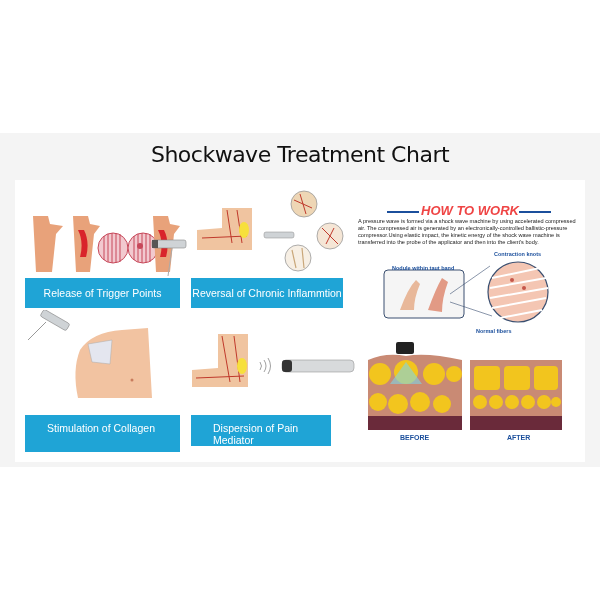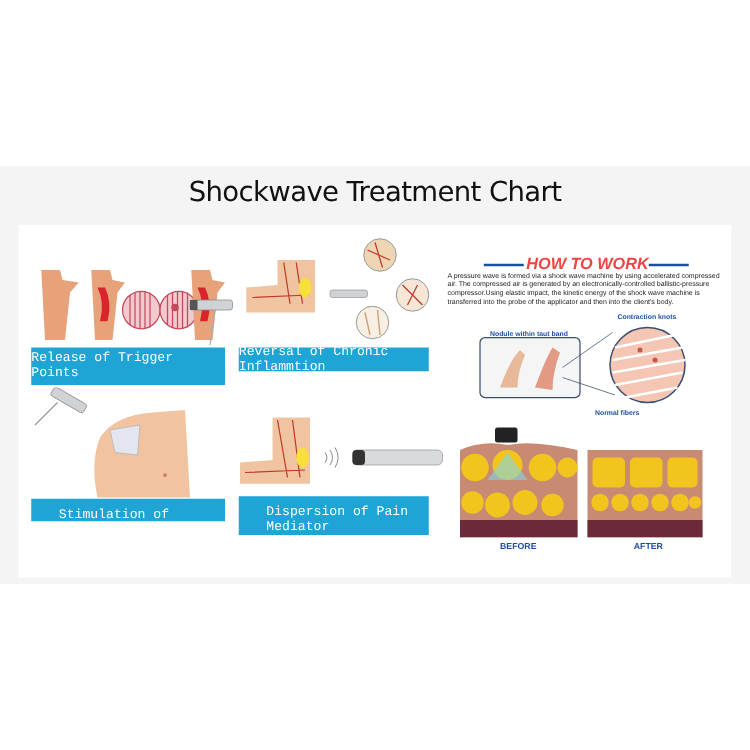--- a/index.html
+++ b/index.html
@@ -1,20 +1,20 @@
 <!DOCTYPE html>
 <html><head>
 <meta charset="utf-8">
 <style>
   html,body{margin:0;padding:0;background:#ffffff;}
   body{width:600px;height:600px;position:relative;overflow:hidden;font-family:"Liberation Sans",sans-serif;}
   .outer{position:absolute;left:0;top:133px;width:600px;height:334px;background:#f4f4f4;}
   .title{position:absolute;left:0;top:142px;width:600px;text-align:center;font-size:22px;font-weight:normal;color:#111;letter-spacing:-0.5px;font-family:"DejaVu Sans",sans-serif;}
   .inner{position:absolute;left:15px;top:180px;width:570px;height:282px;background:#ffffff;}
-  .label{position:absolute;background:#1fa4d6;color:#fff;font-size:10.5px;line-height:12px;box-sizing:border-box;font-family:Liberation Mono, monospace;}
+  .label{position:absolute;background:#1fa4d6;color:#fff;font-size:10.5px;line-height:12px;box-sizing:border-box;font-family:Liberation Sans, sans-serif;}
   .label.single{display:flex;align-items:center;justify-content:center;}
   .label.multi{padding:7px 0 0 22px;}
   .abs{position:absolute;}
   .howto{position:absolute;left:355px;top:203px;width:230px;}
   .howto-title{position:absolute;left:0;top:0;width:230px;text-align:center;font-style:italic;font-weight:bold;color:#ef4444;font-size:13px;}
   .howto-line{position:absolute;top:8px;height:2px;background:#1b4f9c;width:32px;}
   .howto-text{position:absolute;left:3px;top:15px;width:225px;font-size:5.6px;line-height:7px;color:#222;}
   .small-lbl{position:absolute;font-size:5.5px;font-weight:bold;color:#1b4f9c;white-space:nowrap;}
   .ba{position:absolute;font-size:7px;font-weight:bold;color:#1b4f9c;}
 </style>
@@ -63,44 +63,44 @@
   <path d="M35,22 L40,55 M45,22 L50,55 M10,50 L55,48" stroke="#c0392b" stroke-width="1" fill="none"></path>
   <ellipse cx="52" cy="42" rx="5" ry="8" fill="#f7e03c"></ellipse>
   <rect x="72" y="44" width="30" height="6" rx="2" fill="#cfd3d6" stroke="#888" stroke-width="0.5"></rect>
   <circle cx="112" cy="16" r="13" fill="#eed6b5" stroke="#999" stroke-width="0.8"></circle>
   <path d="M102,12 L120,20 M108,6 L114,26" stroke="#c0392b" stroke-width="1"></path>
   <circle cx="138" cy="48" r="13" fill="#f5e6d6" stroke="#999" stroke-width="0.8"></circle>
   <path d="M130,40 L146,56 M134,56 L142,40" stroke="#c0392b" stroke-width="1"></path>
   <circle cx="106" cy="70" r="13" fill="#f7efe4" stroke="#999" stroke-width="0.8"></circle>
   <path d="M100,62 L104,80 M110,60 L112,80" stroke="#c9a77a" stroke-width="1.2"></path>
 </svg>
-<div class="label single" style="left:191px;top:278px;width:152px;height:19px;">
+<div class="label single" style="left:191px;top:278px;width:152px;height:30px;">
     <span>Reversal of Chronic Inflammtion</span>
   </div>
 
 <svg class="abs" style="left:22px;top:310px" width="150" height="92">
   <line x1="6" y1="30" x2="24" y2="12" stroke="#999" stroke-width="1"></line>
   <rect x="18" y="6" width="30" height="8" rx="2" fill="#cfd3d6" stroke="#888" stroke-width="0.6" transform="rotate(30 33 10)"></rect>
   <path d="M58,40 Q70,22 100,20 L126,18 L130,88 L56,88 Q50,60 58,40 Z" fill="#f2c3a1"></path>
   <path d="M66,34 L90,30 L88,54 L70,52 Z" fill="#e4e6ef" stroke="#aaa" stroke-width="0.5"></path>
   <circle cx="110" cy="70" r="1.5" fill="#c97c5d"></circle>
 </svg>
-<div class="label multi" style="left:25px;top:399px;width:155px;height:18px;">
+<div class="label multi" style="left:25px;top:415px;width:155px;height:37px;">
   <div>Stimulation of Collagen</div>
 </div>
 
 <svg class="abs" style="left:190px;top:332px" width="170" height="62">
   <path d="M28,2 L58,2 L58,55 L2,55 L2,38 L28,36 Z" fill="#f0c4a0"></path>
   <path d="M32,4 L40,50 M44,4 L50,50 M6,46 L54,44" stroke="#c0392b" stroke-width="1" fill="none"></path>
   <ellipse cx="52" cy="34" rx="5" ry="8" fill="#f7e03c"></ellipse>
   <path d="M70,30 q3,4 0,8 M74,28 q4,6 0,12 M78,26 q5,8 0,16" stroke="#888" fill="none" stroke-width="0.8"></path>
   <rect x="92" y="28" width="72" height="12" rx="4" fill="#d8dadc" stroke="#999" stroke-width="0.6"></rect>
   <rect x="92" y="28" width="10" height="12" rx="3" fill="#333"></rect>
 </svg>
-<div class="label multi" style="left:191px;top:397px;width:152px;height:31px;">
+<div class="label multi" style="left:191px;top:415px;width:140px;height:31px;">
   <div>Dispersion of Pain Mediator</div>
   <div>Substance P</div>
 </div>
 
 <div class="howto">
   <div class="howto-line" style="left:32px;"></div>
   <div class="howto-title">HOW TO WORK</div>
   <div class="howto-line" style="left:164px;"></div>
   <div class="howto-text">A pressure wave is formed  via a shock wave machine by using accelerated compressed air. The compressed air is generated by an electronically-controlled ballistic-pressure compressor.Using elastic impact, the kinetic energy of the shock wave machine is transferred into the probe of the applicator and then into the client's body.</div>
 </div>

